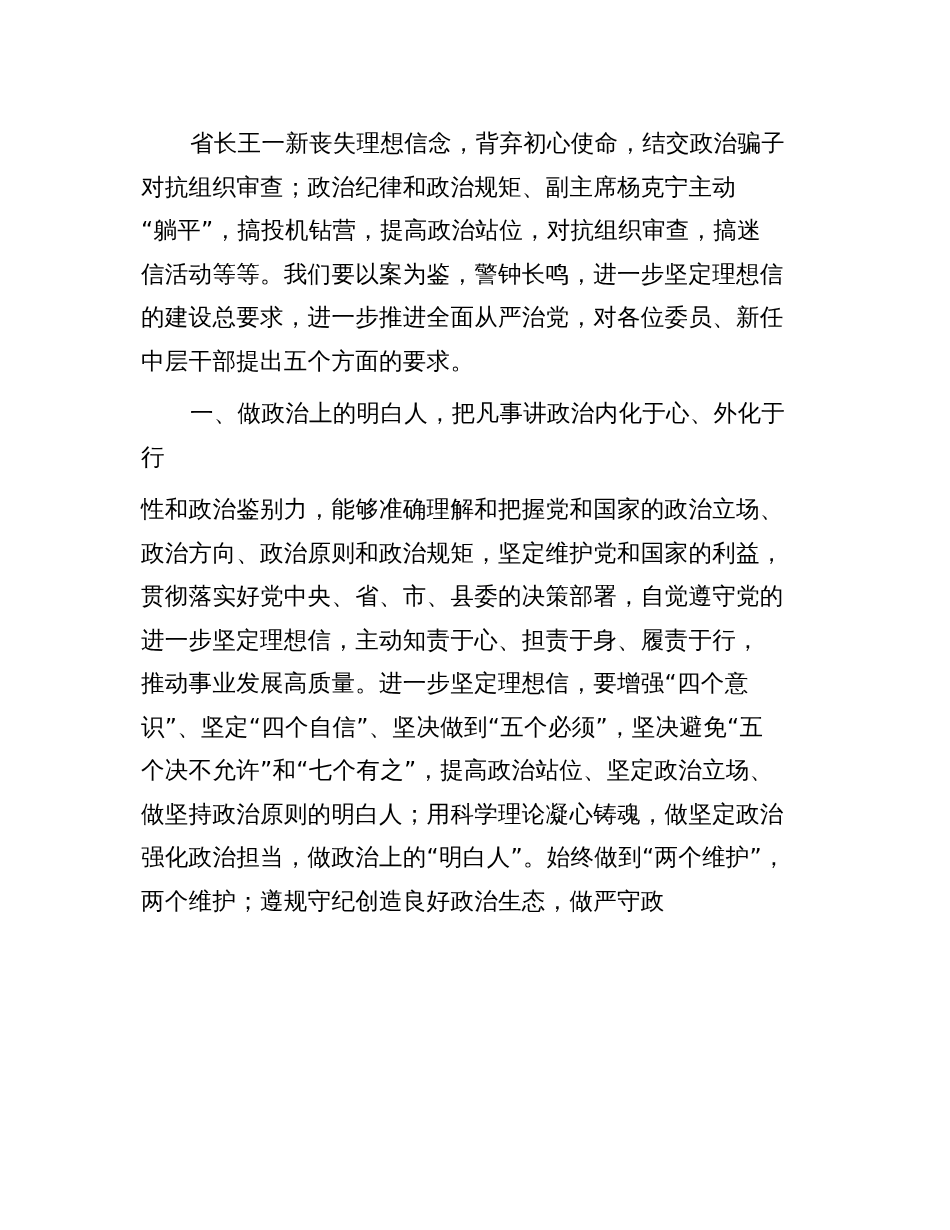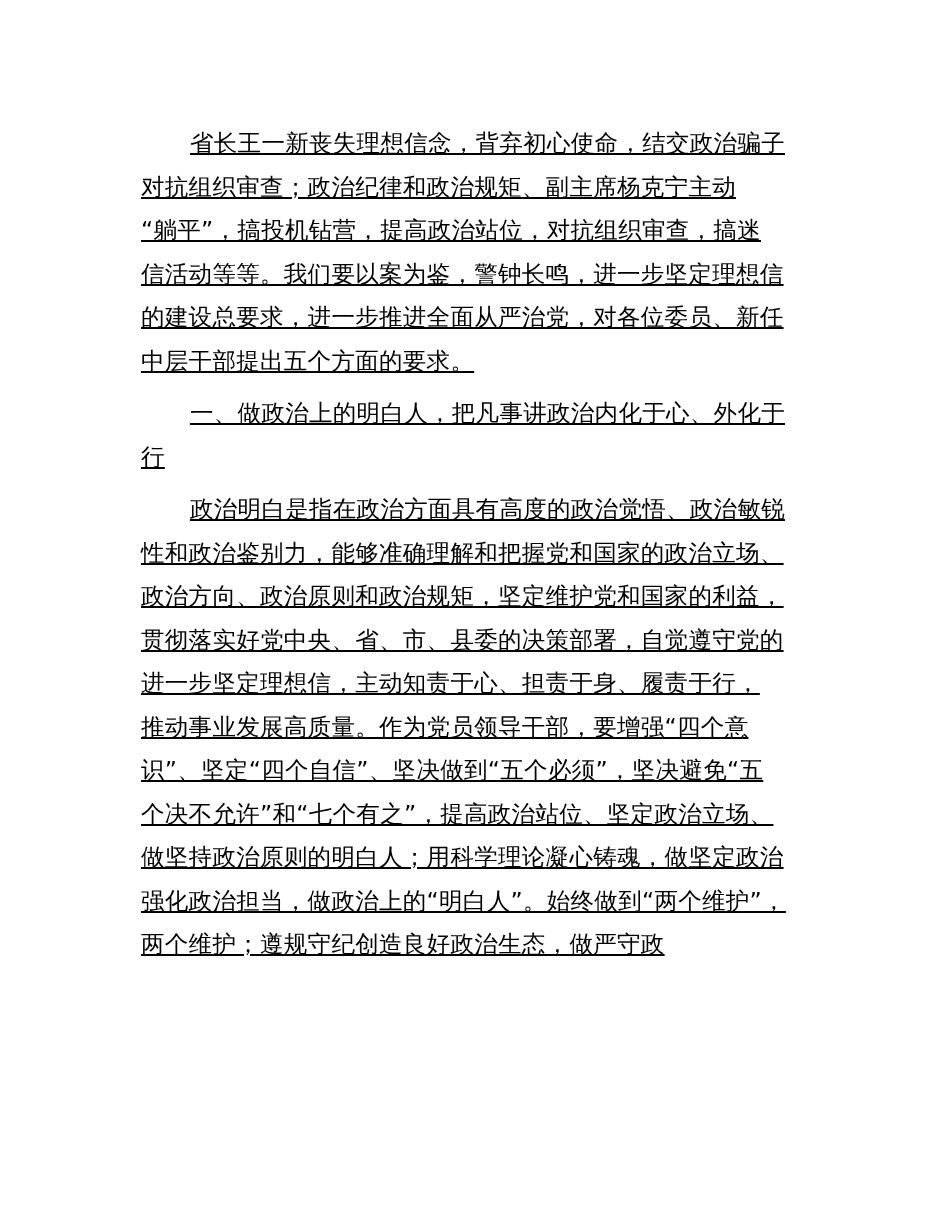--- a/index.html
+++ b/index.html
@@ -16,21 +16,20 @@
       color: #000000;
     }
     .page {
       position: absolute;
       left: 141px;
       top: 122px;
       width: 700px;
     }
     .para {
       margin: 0 0 9px 0;
-      text-decoration: underline;
     }
     .line {
       display: block;
       white-space: nowrap;
       font-size: 23.5px;
       line-height: 43.5px;
       height: 43.5px;
       letter-spacing: 0.3px;
     }
     .line.indent {
@@ -50,26 +49,25 @@
     <span class="line">的建设总要求，进一步推进全面从严治党，对各位委员、新任</span>
     <span class="line">中层干部提出五个方面的要求。</span>
   </div>
 
   <div class="para">
     <span class="line indent">一、做政治上的明白人，把凡事讲政治内化于心、外化于</span>
     <span class="line">行</span>
   </div>
 
   <div class="para">
-    <span class="line indent">政治明白是指在政治方面具有高度的政治觉悟、政治敏锐</span>
     <span class="line">性和政治鉴别力，能够准确理解和把握党和国家的政治立场、</span>
     <span class="line">政治方向、政治原则和政治规矩，坚定维护党和国家的利益，</span>
     <span class="line">贯彻落实好党中央、省、市、县委的决策部署，自觉遵守党的</span>
     <span class="line">进一步坚定理想信，主动知责于心、担责于身、履责于行，</span>
-    <span class="line">推动事业发展高质量。作为党员领导干部，要增强“四个意</span>
+    <span class="line">推动事业发展高质量。进一步坚定理想信，要增强“四个意</span>
     <span class="line">识”、坚定“四个自信”、坚决做到“五个必须”，坚决避免“五</span>
     <span class="line">个决不允许”和“七个有之”，提高政治站位、坚定政治立场、</span>
     <span class="line">做坚持政治原则的明白人；用科学理论凝心铸魂，做坚定政治</span>
     <span class="line">强化政治担当，做政治上的“明白人”。始终做到“两个维护”，</span>
     <span class="line">两个维护；遵规守纪创造良好政治生态，做严守政</span>
   </div>
 
 </div>
 
 </body></html>

